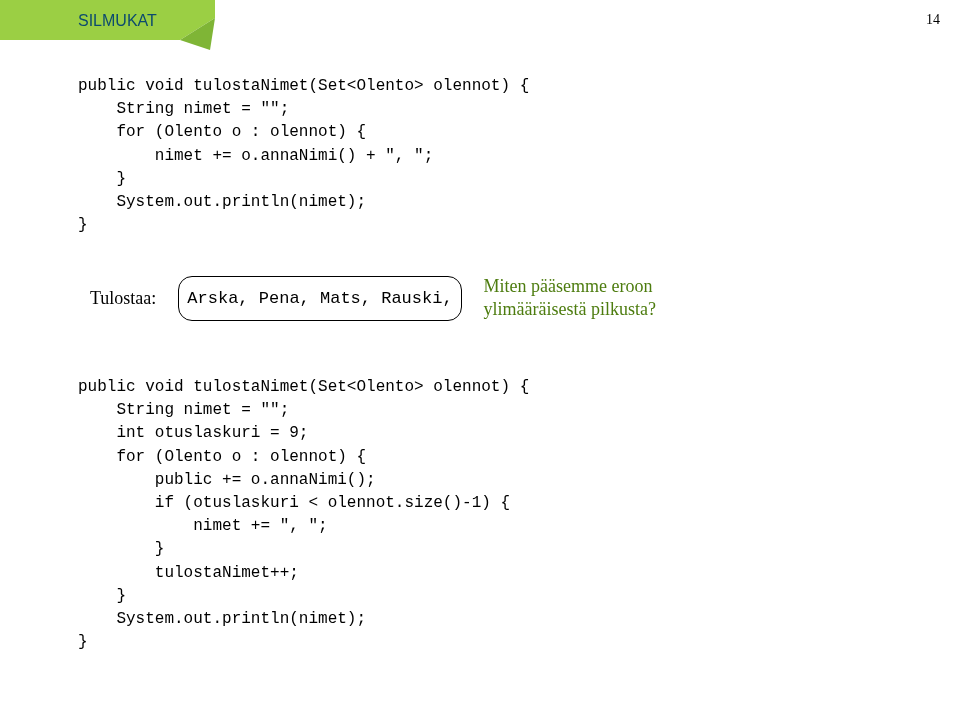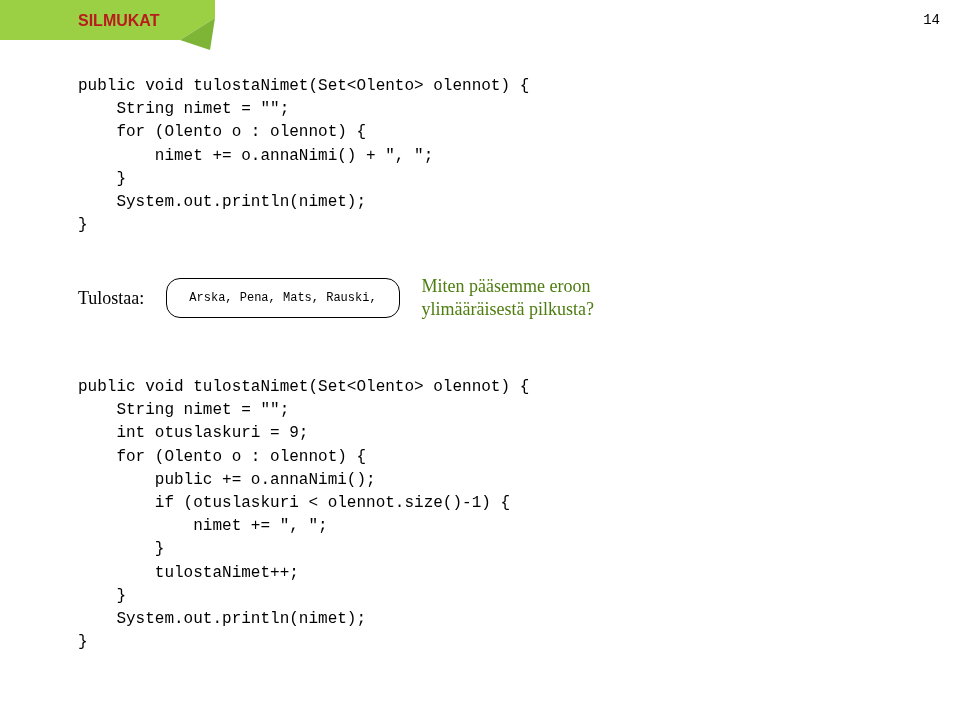--- a/index.html
+++ b/index.html
@@ -14,61 +14,61 @@
   .tab-shape {
     position: absolute;
     top: 0;
     left: 0;
   }
   .tab-container {
     position: absolute;
     top: 12px;
     left: 78px;
     font-family: Arial, Helvetica, sans-serif;
-    font-weight: bold;
+    font-weight: normal;
     font-size: 16px;
-    color: #b91c1c;
+    color: #0c4a6e;
     z-index: 2;
   }
   .page-number {
     position: absolute;
     top: 12px;
     right: 20px;
-    font-family: Liberation Mono, monospace;
+    font-family: Liberation Serif, serif;
     font-size: 14px;
     color: #000;
   }
   .code-block-1 {
     position: absolute;
     top: 75px;
     left: 78px;
     font-family: 'Courier New', Courier, monospace;
     font-size: 16px;
     line-height: 1.45;
     white-space: pre;
   }
   .tulostaa-row {
     position: absolute;
     top: 275px;
-    left: 78px;
+    left: 90px;
     display: flex;
     align-items: center;
     gap: 22px;
   }
   .tulostaa-label {
     font-family: Georgia, 'Times New Roman', serif;
     font-size: 18px;
     color: #000;
   }
   .output-box {
     border: 1px solid #000;
     border-radius: 14px;
-    padding: 12px 22px;
+    padding: 12px 8px;
     font-family: 'Courier New', Courier, monospace;
-    font-size: 12px;
+    font-size: 17px;
     background: #fff;
   }
   .question-box {
     font-family: Georgia, 'Times New Roman', serif;
     font-size: 18px;
     line-height: 1.3;
     color: #4d7c0f;
     max-width: 230px;
   }
   .code-block-2 {

